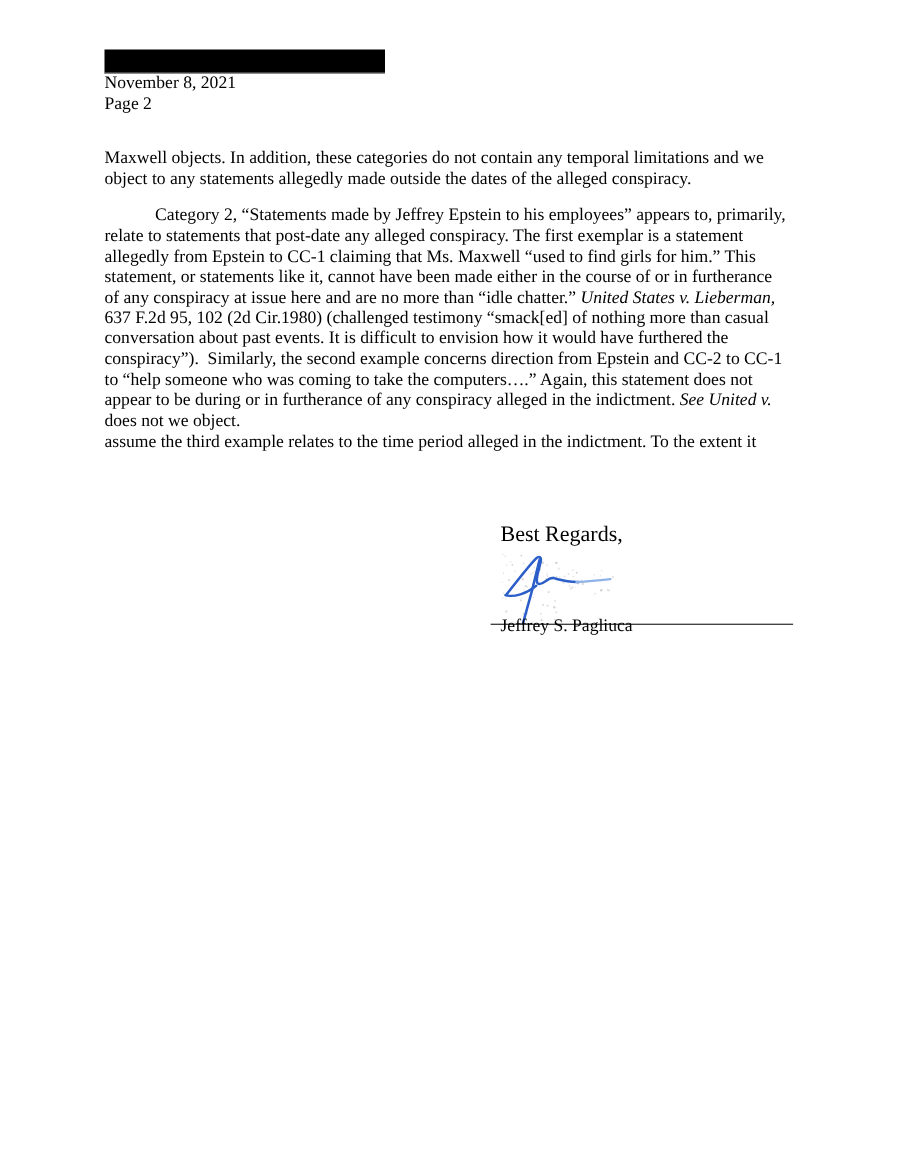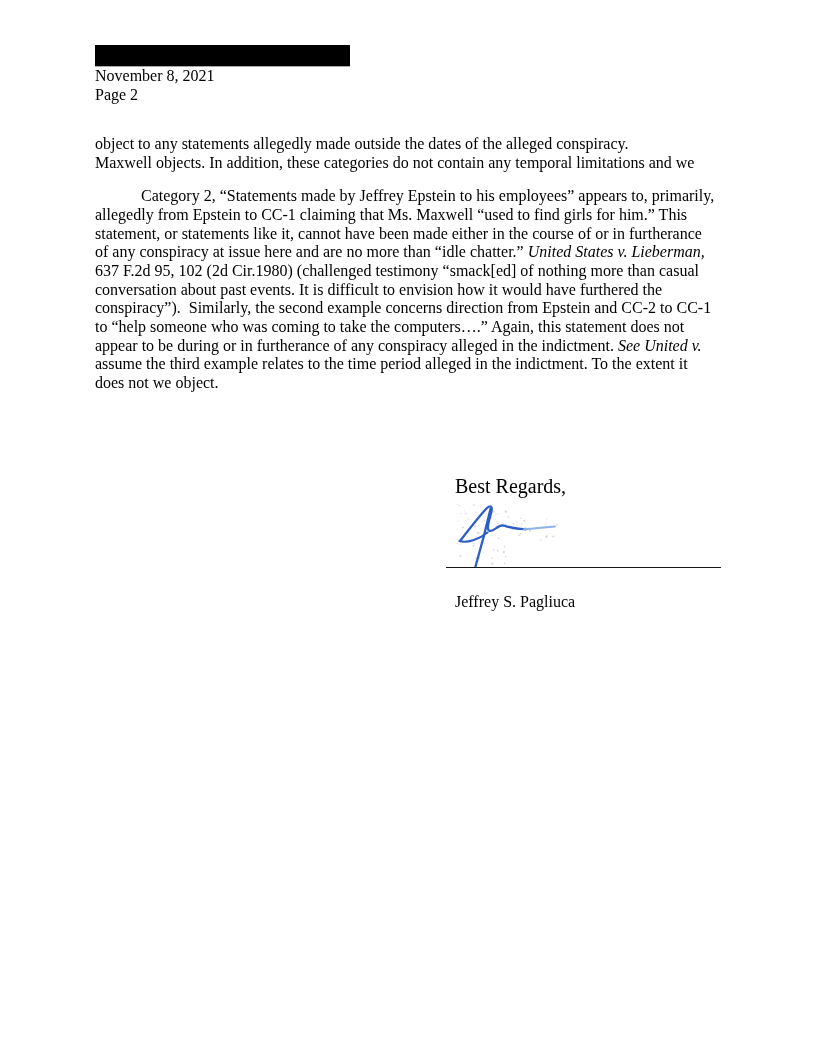--- a/index.html
+++ b/index.html
@@ -69,54 +69,55 @@
     position: absolute;
     left: 446px;
     top: 567px;
     width: 275px;
     height: 1.4px;
     background: #161616;
   }
   .signatory-name {
     position: absolute;
     left: 455px;
-    top: 593px;
+    top: 561px;
     font-size: 16px;
     line-height: 18.7px;
     white-space: pre;
   }
 </style>
 </head>
 <body>
 
 <div class="page">
 
   <div class="redaction-bar"></div>
 
   <div class="header-line date-line">November 8, 2021</div>
 
   <div class="header-line page-label">Page 2</div>
 
   <div class="body-block" id="body-block">
       <div class="paragraph">
+        <div class="text-line"><span class="seg-normal">Maxwell objects. In addition, these categories do not contain any temporal limitations and we</span></div>
         <div class="text-line"><span class="seg-normal">object to any statements allegedly made outside the dates of the alleged conspiracy.</span></div>
-        <div class="text-line"><span class="seg-normal">Maxwell objects. In addition, these categories do not contain any temporal limitations and we</span></div>
       </div>
       <div class="paragraph spaced">
         <div class="text-line indented"><span class="seg-normal">Category 2, “Statements made by Jeffrey Epstein to his employees” appears to, primarily,</span></div>
+        <div class="text-line"><span class="seg-normal">relate to statements that post-date any alleged conspiracy. The first exemplar is a statement</span></div>
         <div class="text-line"><span class="seg-normal">allegedly from Epstein to CC-1 claiming that Ms. Maxwell “used to find girls for him.” This</span></div>
         <div class="text-line"><span class="seg-normal">statement, or statements like it, cannot have been made either in the course of or in furtherance</span></div>
         <div class="text-line"><span class="seg-normal">of any conspiracy at issue here and are no more than “idle chatter.” </span><span class="seg-italic">United States v. Lieberman,</span></div>
         <div class="text-line"><span class="seg-normal">637 F.2d 95, 102 (2d Cir.1980) (challenged testimony “smack[ed] of nothing more than casual</span></div>
         <div class="text-line"><span class="seg-normal">conversation about past events. It is difficult to envision how it would have furthered the</span></div>
         <div class="text-line"><span class="seg-normal">conspiracy”).  Similarly, the second example concerns direction from Epstein and CC-2 to CC-1</span></div>
         <div class="text-line"><span class="seg-normal">to “help someone who was coming to take the computers….” Again, this statement does not</span></div>
         <div class="text-line"><span class="seg-normal">appear to be during or in furtherance of any conspiracy alleged in the indictment. </span><span class="seg-italic">See United v.</span></div>
+        <div class="text-line"><span class="seg-normal">does not we object.</span></div>
         <div class="text-line"><span class="seg-normal">assume the third example relates to the time period alleged in the indictment. To the extent it</span></div>
-        <div class="text-line"><span class="seg-normal">does not we object.</span></div>
       </div>
     </div>
 
   <div class="closing-line">Best Regards,</div>
 
   <svg class="signature-svg" id="signature-svg" viewBox="0 0 112 68" xmlns="http://www.w3.org/2000/svg">
     <g id="speckle-group">
         <circle cx="72.7" cy="28.2" r="1.14" fill="#c6c6c6" opacity="0.56"></circle>
         <circle cx="11.3" cy="8.6" r="0.62" fill="#c6c6c6" opacity="0.59"></circle>
         <circle cx="23.2" cy="34.3" r="0.59" fill="#c6c6c6" opacity="0.71"></circle>

